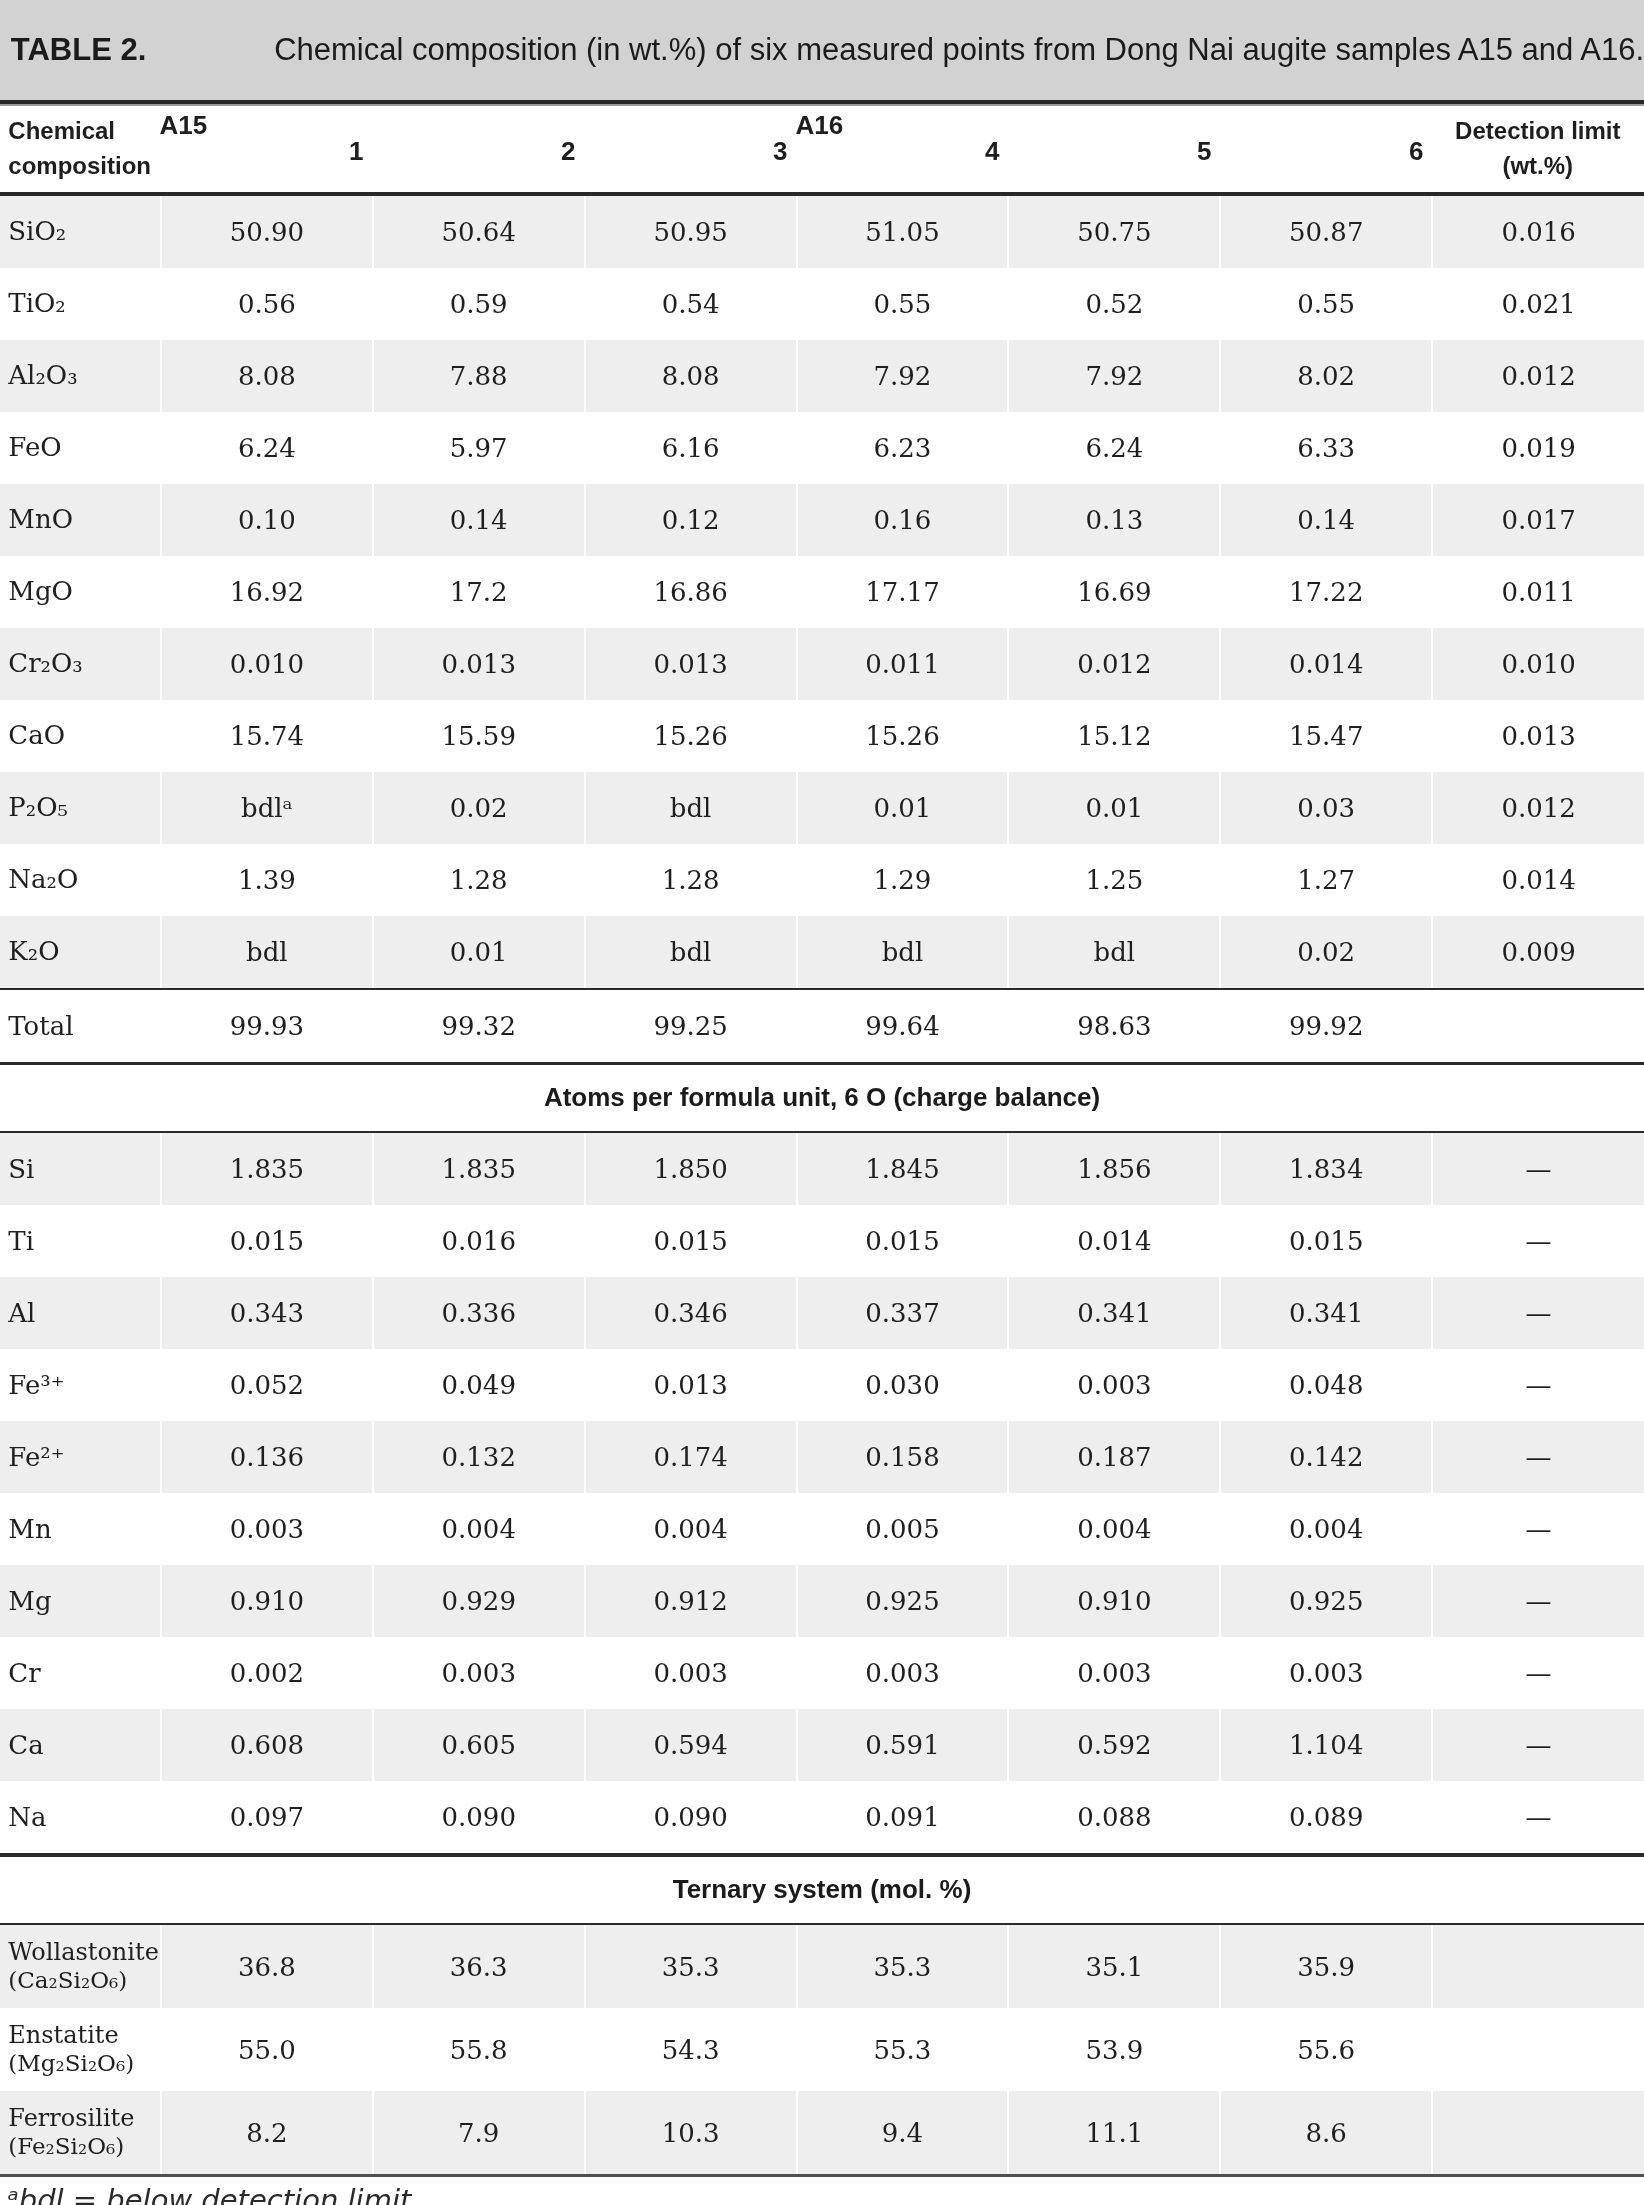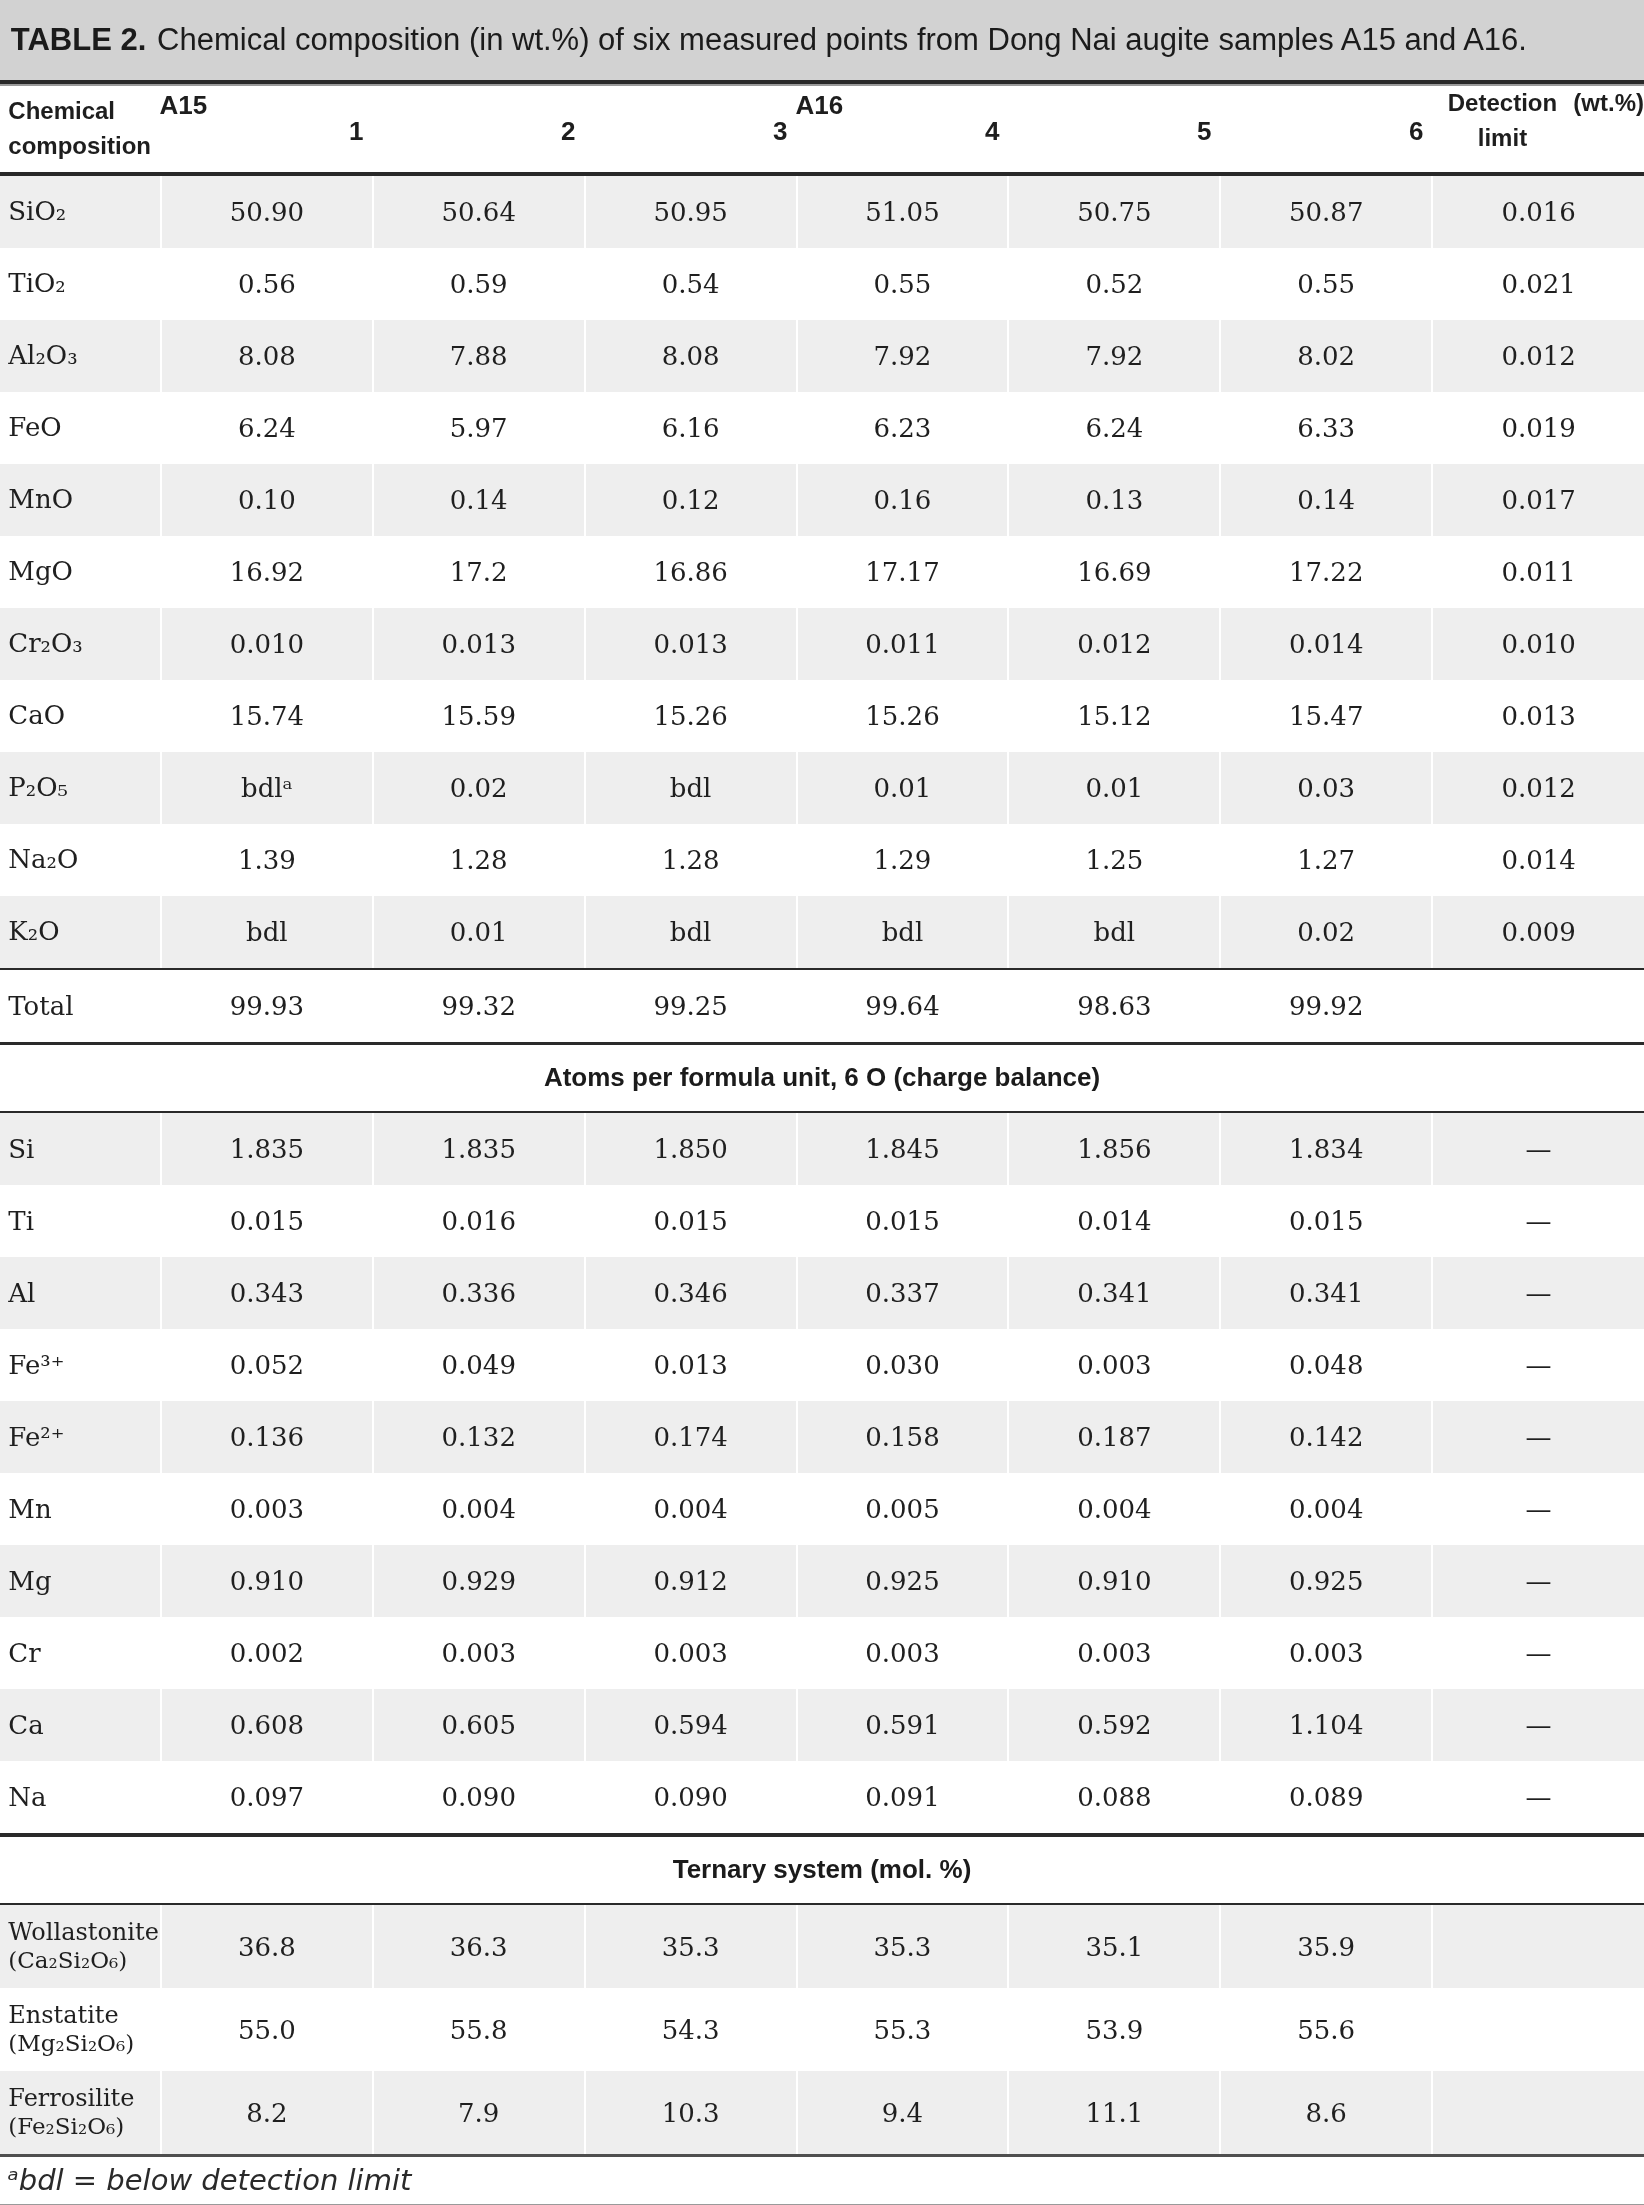--- a/index.html
+++ b/index.html
@@ -8,29 +8,30 @@
     width:1644px;
     height:2205px;
     background:#ffffff;
     overflow:hidden;
     font-family:"Liberation Sans", sans-serif;
     color:#1e1e1e;
   }
 
   
   .title-bar {
-    height:80px;
+    height:100px;
     background:#d2d2d2;
     display:flex;
     align-items:center;
     padding-left:10.8px;
     box-sizing:border-box;
     font-size:31px;
     color:#1b1b1b;
     white-space:nowrap;
+    justify-content:space-between;
   }
   .title-label { font-weight:bold; margin-right:10.8px; }
 
   
   .rule-5    { height:4.1px; background:#282828; }
   .rule-hair { height:1.7px; background:#9a9a9a; }
   .rule-3    { height:2.5px; background:#2a2a2a; }
   .rule-4    { height:3.3px; background:#2a2a2a; }
   .rule-gray { height:2.5px; background:#4f4f4f; }
   .rule-bottom { height:1.7px; background:#9a9a9a; }
@@ -43,21 +44,21 @@
     font-weight:bold; font-size:24px; line-height:1.45;
   }
   .th-group { width:636px; display:flex; box-sizing:border-box; }
   .group-name { height:36px; display:flex; align-items:center; justify-content:center;
     font-weight:bold; font-size:26px; padding-top:3.3px; box-sizing:border-box; }
   .group-underline { height:2.5px; background:#242424; margin:0 21.5px; }
   .group-cols { flex:1; display:flex; }
   .group-cols .gc { width:212px; display:flex; align-items:center; justify-content:center;
     font-weight:bold; font-size:26px; padding-top:5px; box-sizing:border-box; }
   .th-det {
-    width:213px; display:flex; flex-direction:row; justify-content:center;
+    width:213px; display:flex; flex-direction:column; justify-content:center;
     text-align:center; font-weight:bold; font-size:24px; line-height:1.45;
   }
 
   
   .trow { display:flex; height:72px; background:#ffffff; }
   .trow.gray { background:#eeeeee; }
   .trow.tall { height:83px; }
   .cell {
     box-sizing:border-box; height:100%;
     display:flex; align-items:center; justify-content:center;

